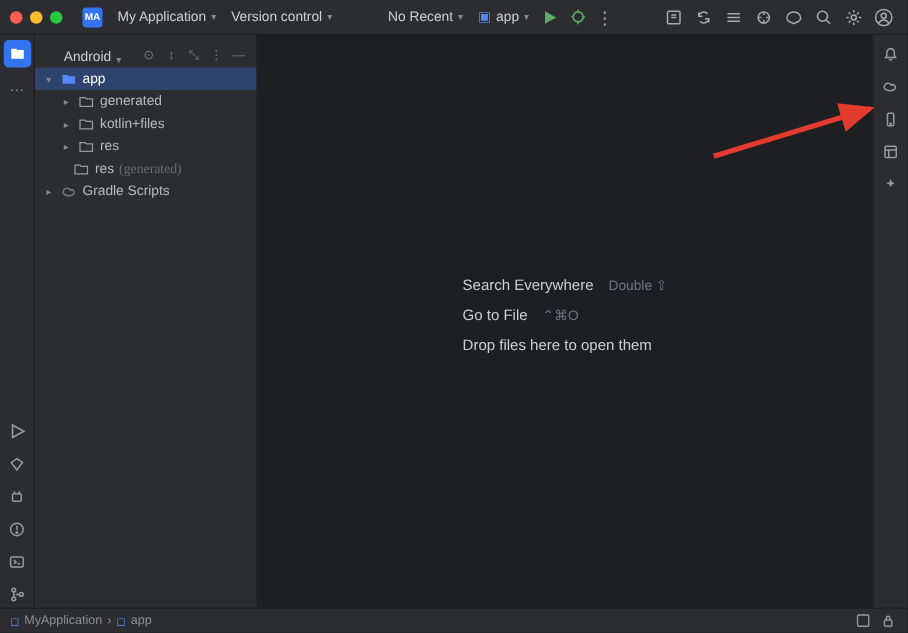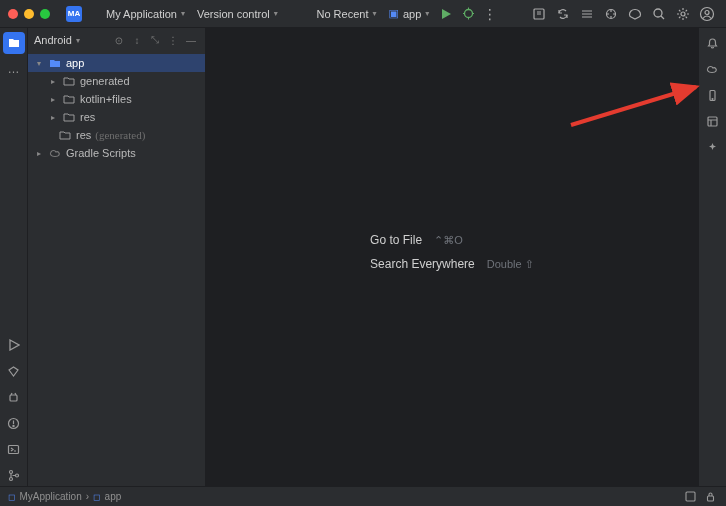--- a/index.html
+++ b/index.html
@@ -18,21 +18,21 @@
   display: flex;
   align-items: center;
   padding: 0 8px;
   border-bottom: 1px solid #1e1f22;
 }
 .traffic-lights { display: flex; gap: 6px; margin-right: 10px; }
 .tl-dot { width: 10px; height: 10px; border-radius: 50%; }
 .tl-red { background: #ff5f57; }
 .tl-yellow { background: #febc2e; }
 .tl-green { background: #28c840; }
-.app-badge { width:16px;height:16px;background:#3574f0;border-radius:3px;display:flex;align-items:center;justify-content:center;color:#fff;font-size:8px;font-weight:600;margin-right:20px; }
+.app-badge { width:16px;height:16px;background:#3574f0;border-radius:3px;display:flex;align-items:center;justify-content:center;color:#fff;font-size:8px;font-weight:600;margin-right:8px; }
 .titlebar .seg { display:flex;align-items:center;gap:4px;padding:2px 6px;border-radius:4px;color:#d0d0d0;}
 .chev { font-size:8px;color:#888; }
 .spacer { flex:1; }
 .tb-right { display:flex;align-items:center;gap:2px; }
 .tb-right .ico, .titlebar .ico { width:22px;height:22px;display:flex;align-items:center;justify-content:center;color:#aaa;border-radius:4px; }
 .run-ico { color:#5fad65 !important; }
 .more { font-size:14px;letter-spacing:1px; }
 .workspace { display:flex; height: calc(100% - 28px - 20px); }
 .left-rail, .right-rail {
   width: 28px;
@@ -49,23 +49,24 @@
 .rail-ico.active { background:#3574f0;color:#fff; }
 .rail-spacer { flex:1; }
 .project-panel {
   width: 178px;
   background: #2b2d30;
   border-right: 1px solid #1e1f22;
   display:flex;flex-direction:column;
 }
 .panel-header {
   height: 24px;
-  display:flex;align-items:center;
+  display:flex;align-items:flex-end;
   padding: 0 6px;
   gap:4px;
+  margin-left:17px;
 }
 .panel-title { color:#d0d0d0;font-size:11px;font-weight:500; }
 .panel-actions { margin-left:auto;display:flex;gap:2px; }
 .panel-actions .pa { width:16px;height:16px;display:flex;align-items:center;justify-content:center;color:#777;font-size:10px; }
 .tree { flex:1; font-size:11px; padding-top:2px;}
 .tree-row { height:18px;display:flex;align-items:center;gap:4px;padding-right:4px; }
 .tree-row.sel { background:#2e436e; }
 .tree-row .arrow { width:10px;text-align:center;color:#888;font-size:8px; }
 .tree-row .ficon { width:14px;height:14px;display:flex;align-items:center;justify-content:center; }
 .folder-closed { color:#9a9a9a; }
@@ -309,26 +310,29 @@
             </svg>
           </span>
         <span>Gradle Scripts</span>
       </div>
     </div>
   </div>
 
   <div class="editor">
     <div class="empty-hints">
       <div class="hint">
+          <span>Search Everywhere</span>
+          <span class="keys">Double ⇧</span>
+        </div>
+      <div class="hint">
           <span>Go to File</span>
           <span class="keys">⌃⌘O</span>
         </div>
       <div class="hint">
-          <span>Search Everywhere</span>
-          <span class="keys">Double ⇧</span>
+          <span>Drop files here to open them</span>
         </div>
     </div>
   </div>
 
   <div class="right-rail">
     <div class="rail-ico">
         <svg width="13" height="13" viewBox="0 0 13 13" fill="none" stroke="currentColor" stroke-width="1.2">
           <path d="M6.5 2c2 0 3 1.5 3 3.5v2l1 1.5H2.5l1-1.5v-2c0-2 1-3.5 3-3.5z"></path>
           <path d="M5.5 10a1 1 0 002 0"></path>
         </svg>

